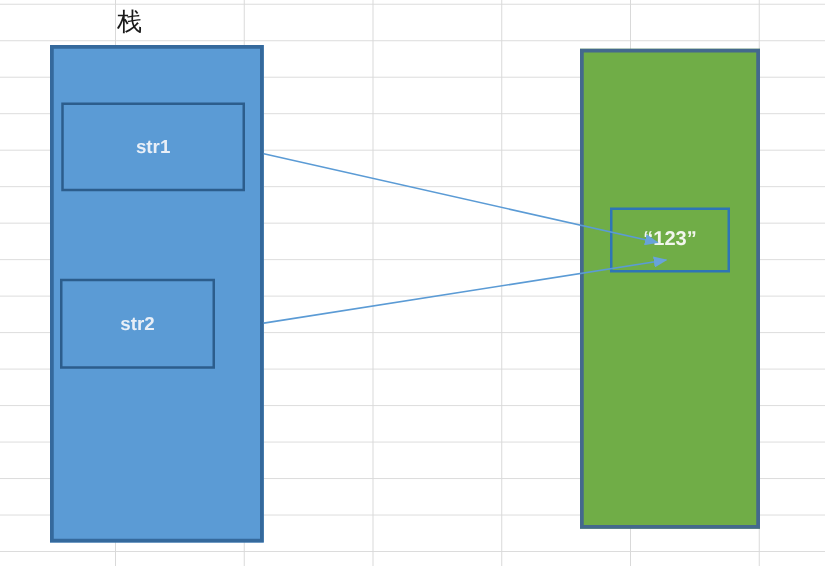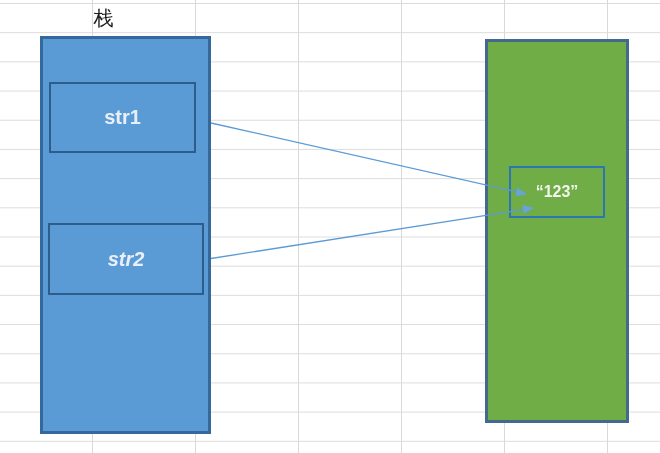--- a/index.html
+++ b/index.html
@@ -38,37 +38,37 @@
     position: absolute;
     z-index: 1;
     box-sizing: border-box;
   }
   .stack-rect {
     left: 40px; top: 36px; width: 171px; height: 398px;
     background: #5b9bd5;
     border: 3px solid #35699c;
   }
   .pool-rect {
-    left: 485px; top: 39px; width: 144px; height: 384px;
+    left: 464px; top: 39px; width: 144px; height: 384px;
     background: #70ad47;
     border: 3px solid #44698d;
   }
   .var-box {
     position: absolute;
     box-sizing: border-box;
     border: 2px solid #2c5d8c;
     display: flex;
     align-items: center;
     justify-content: center;
     color: #e9eff7;
-    font-size: 20px;
+    font-size: 15px;
     font-weight: bold;
   }
   .var-box-str1 { left: 6px;  top: 43px;  width: 147px; height: 71px; }
-  .var-box-str2 { left: 5px;  top: 184px; width: 156px; height: 72px; font-style: italic; }
+  .var-box-str2 { left: 5px;  top: 184px; width: 124px; height: 72px; }
   .const-box {
     position: absolute;
     box-sizing: border-box;
     left: 21px; top: 124px; width: 96px; height: 52px;
     border: 2px solid #2e75b6;
     display: flex;
     align-items: center;
     justify-content: center;
     color: #f2f6ee;
     font-size: 16px;

